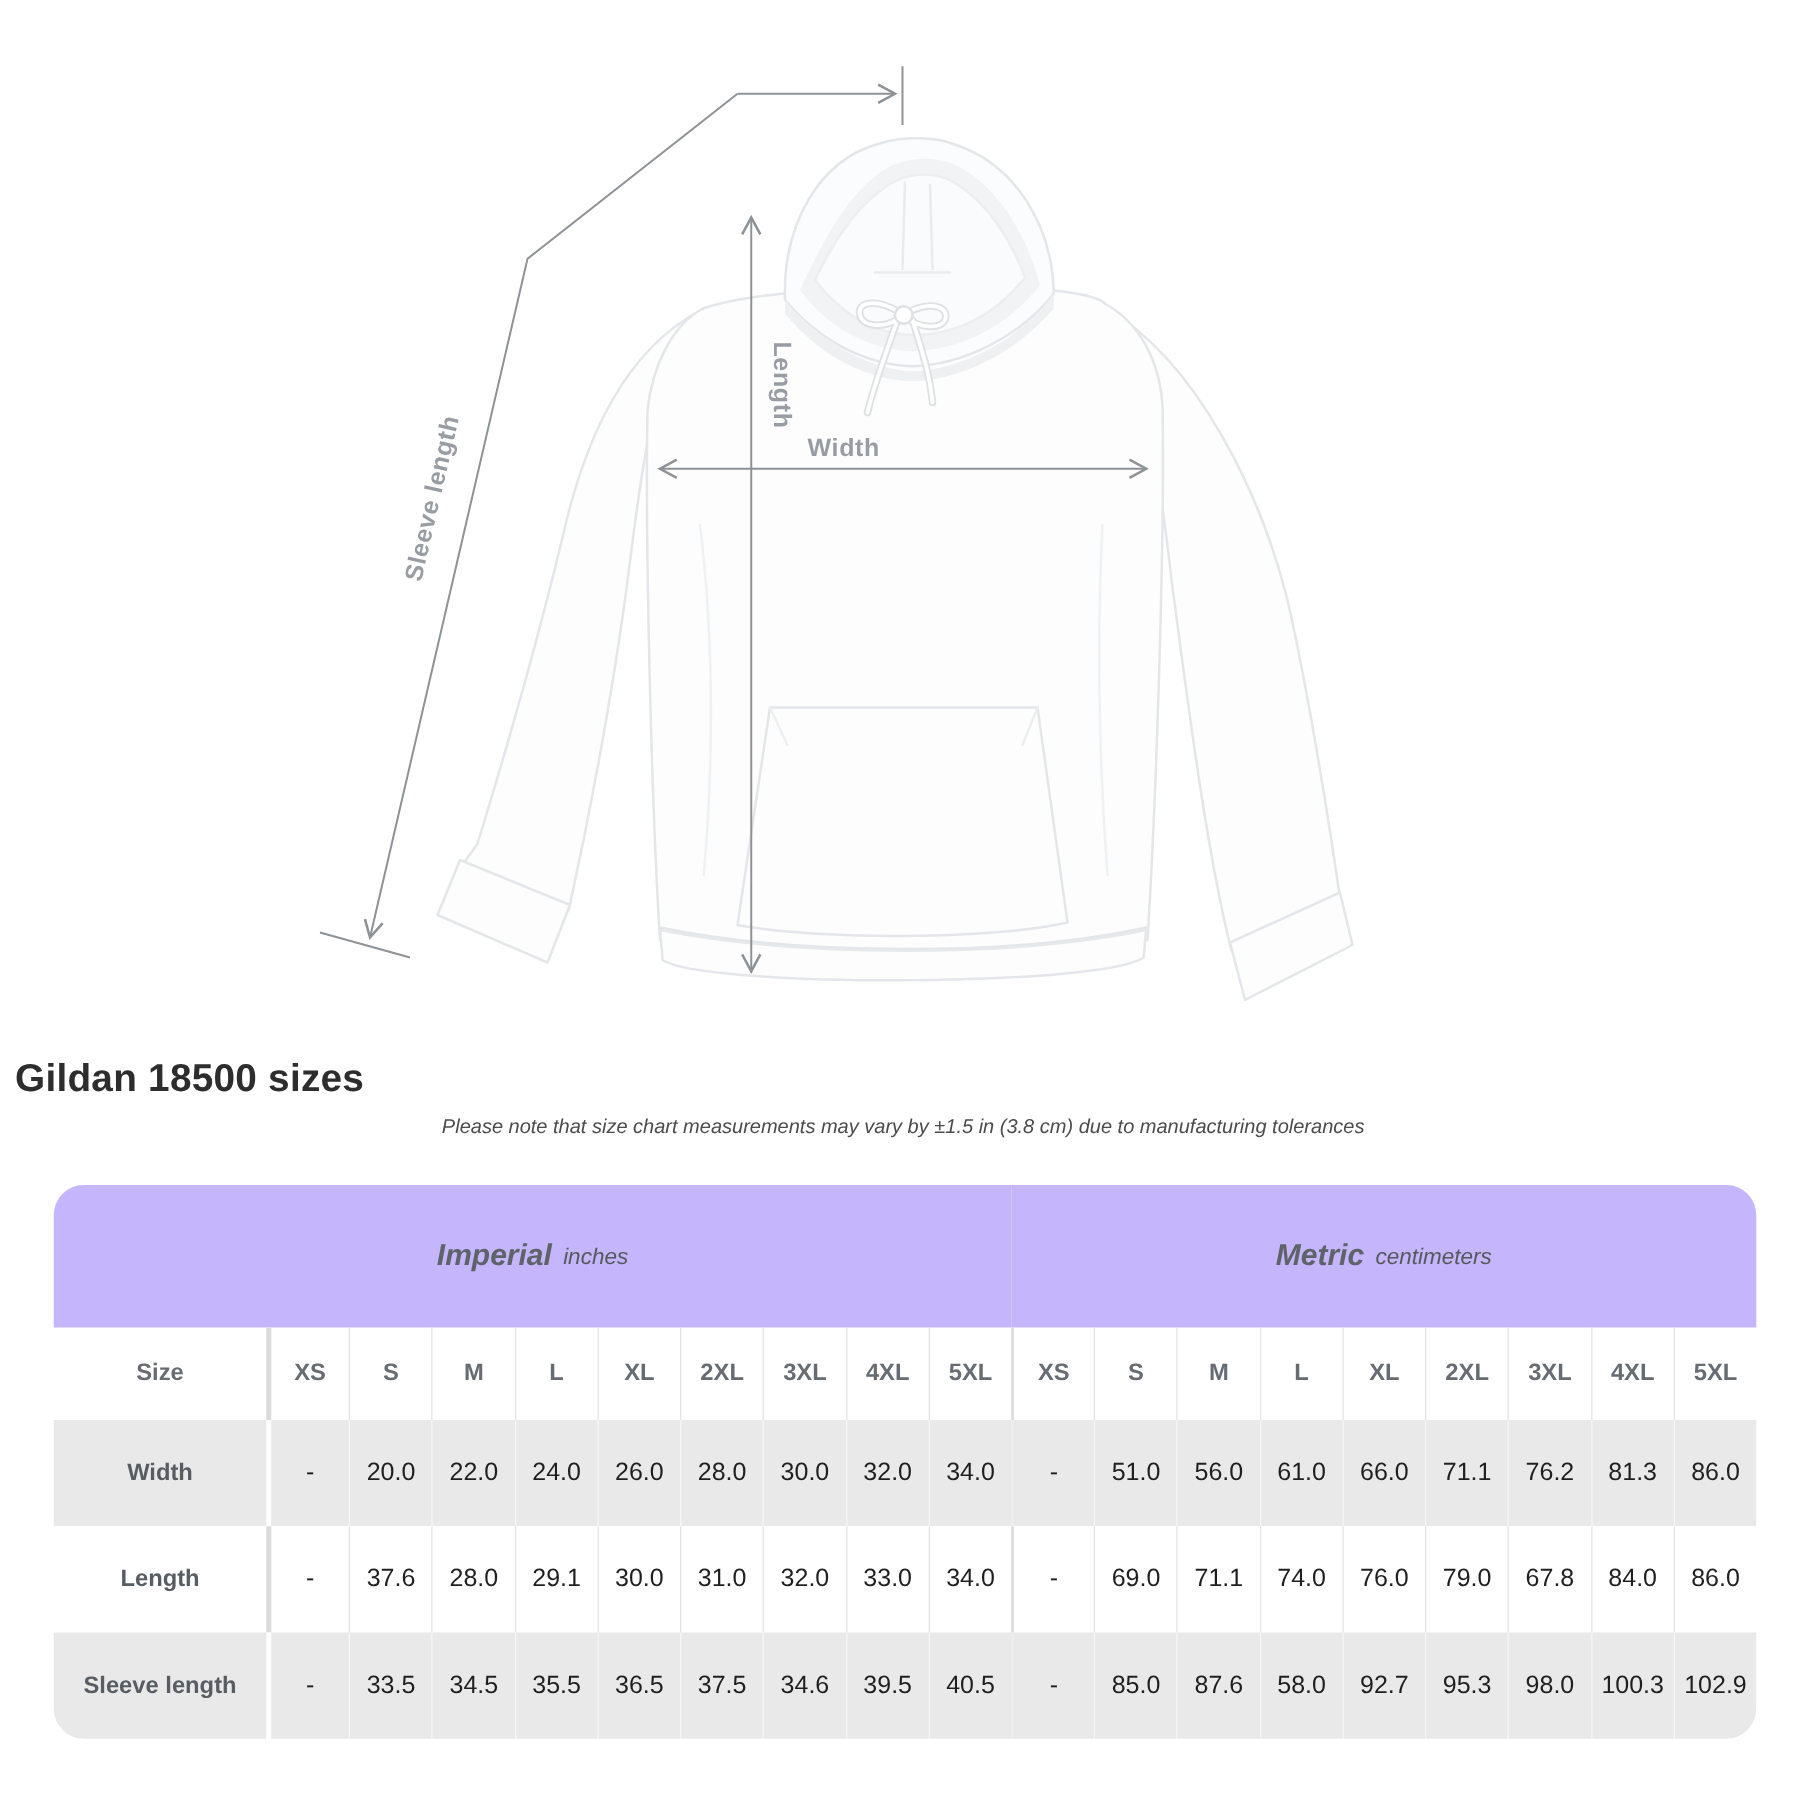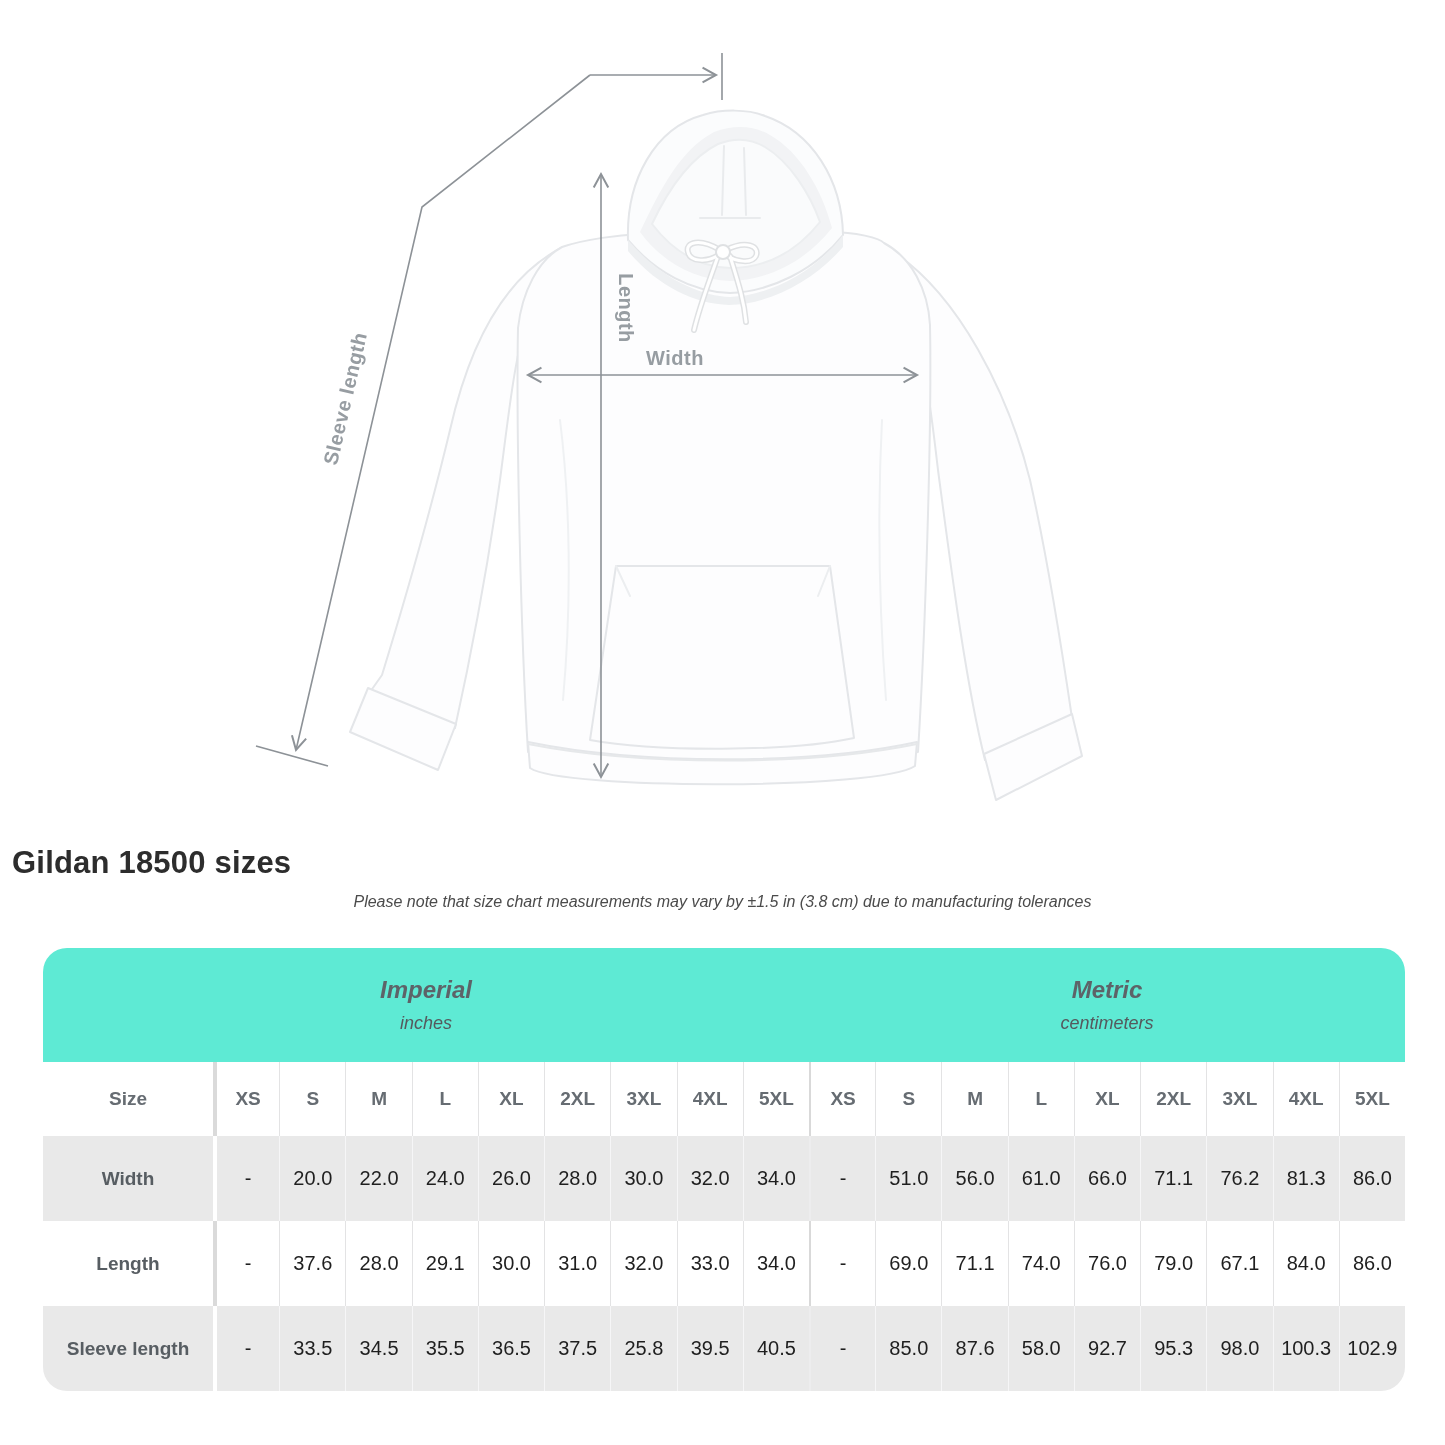--- a/index.html
+++ b/index.html
@@ -7,21 +7,21 @@
         font-family:"Liberation Sans","DejaVu Sans",sans-serif;}
   .diagram{position:absolute;left:0;top:0;}
   .ann-label{font-family:"Liberation Sans","DejaVu Sans",sans-serif;font-weight:bold;
              font-size:20px;fill:#979da2;letter-spacing:.5px;}
   .title{position:absolute;left:12px;top:845px;width:100%;text-align:left;
          font-size:31px;font-weight:bold;color:#2d2d2d;letter-spacing:.2px;}
   .subtitle{position:absolute;left:0;top:893px;width:100%;text-align:center;
             font-size:16px;font-style:italic;color:#4b4b4b;}
   .sizetable{position:absolute;left:43px;top:948px;width:1362px;}
   .sec-row{display:flex;height:114px;}
-  .sec{background:#5eead4;display:flex;flex-direction:column;justify-content:center;
+  .sec{background:#c4b5fd;display:flex;flex-direction:row;justify-content:center;
        align-items:center;gap:9px;}
   .sec.imperial{width:766px;border-radius:24px 0 0 0;}
   .sec.metric{width:596px;border-radius:0 24px 0 0;}
   .sec-title{font-size:24px;font-weight:bold;font-style:italic;color:#5d6368;}
   .sec-sub{font-size:18px;font-style:italic;color:#55595d;}
   .row{display:grid;grid-template-columns:170px repeat(18,1fr);}
   .row-white{background:#ffffff;--sep:#e3e3e4;--sepStrong:#dadada;--sepMid:#d9d9d9;}
   .row-gray{background:#e9e9e9;--sep:#f6f6f7;--sepStrong:#ffffff;--sepMid:#ededee;}
   .row.size-row{height:74px;}
   .row.data-row{height:85px;}
@@ -175,33 +175,33 @@
           <div class="tcell val b">31.0</div>
           <div class="tcell val b">32.0</div>
           <div class="tcell val b">33.0</div>
           <div class="tcell val b">34.0</div>
           <div class="tcell val b-mid">-</div>
           <div class="tcell val b">69.0</div>
           <div class="tcell val b">71.1</div>
           <div class="tcell val b">74.0</div>
           <div class="tcell val b">76.0</div>
           <div class="tcell val b">79.0</div>
-          <div class="tcell val b">67.1</div>
+          <div class="tcell val b">67.8</div>
           <div class="tcell val b">84.0</div>
           <div class="tcell val b">86.0</div>
         </div>
         <div class="row data-row row-gray">
           <div class="tcell row-label">Sleeve length</div>
           <div class="tcell val b-first">-</div>
           <div class="tcell val b">33.5</div>
           <div class="tcell val b">34.5</div>
           <div class="tcell val b">35.5</div>
           <div class="tcell val b">36.5</div>
           <div class="tcell val b">37.5</div>
-          <div class="tcell val b">25.8</div>
+          <div class="tcell val b">34.6</div>
           <div class="tcell val b">39.5</div>
           <div class="tcell val b">40.5</div>
           <div class="tcell val b-mid">-</div>
           <div class="tcell val b">85.0</div>
           <div class="tcell val b">87.6</div>
           <div class="tcell val b">58.0</div>
           <div class="tcell val b">92.7</div>
           <div class="tcell val b">95.3</div>
           <div class="tcell val b">98.0</div>
           <div class="tcell val b">100.3</div>

